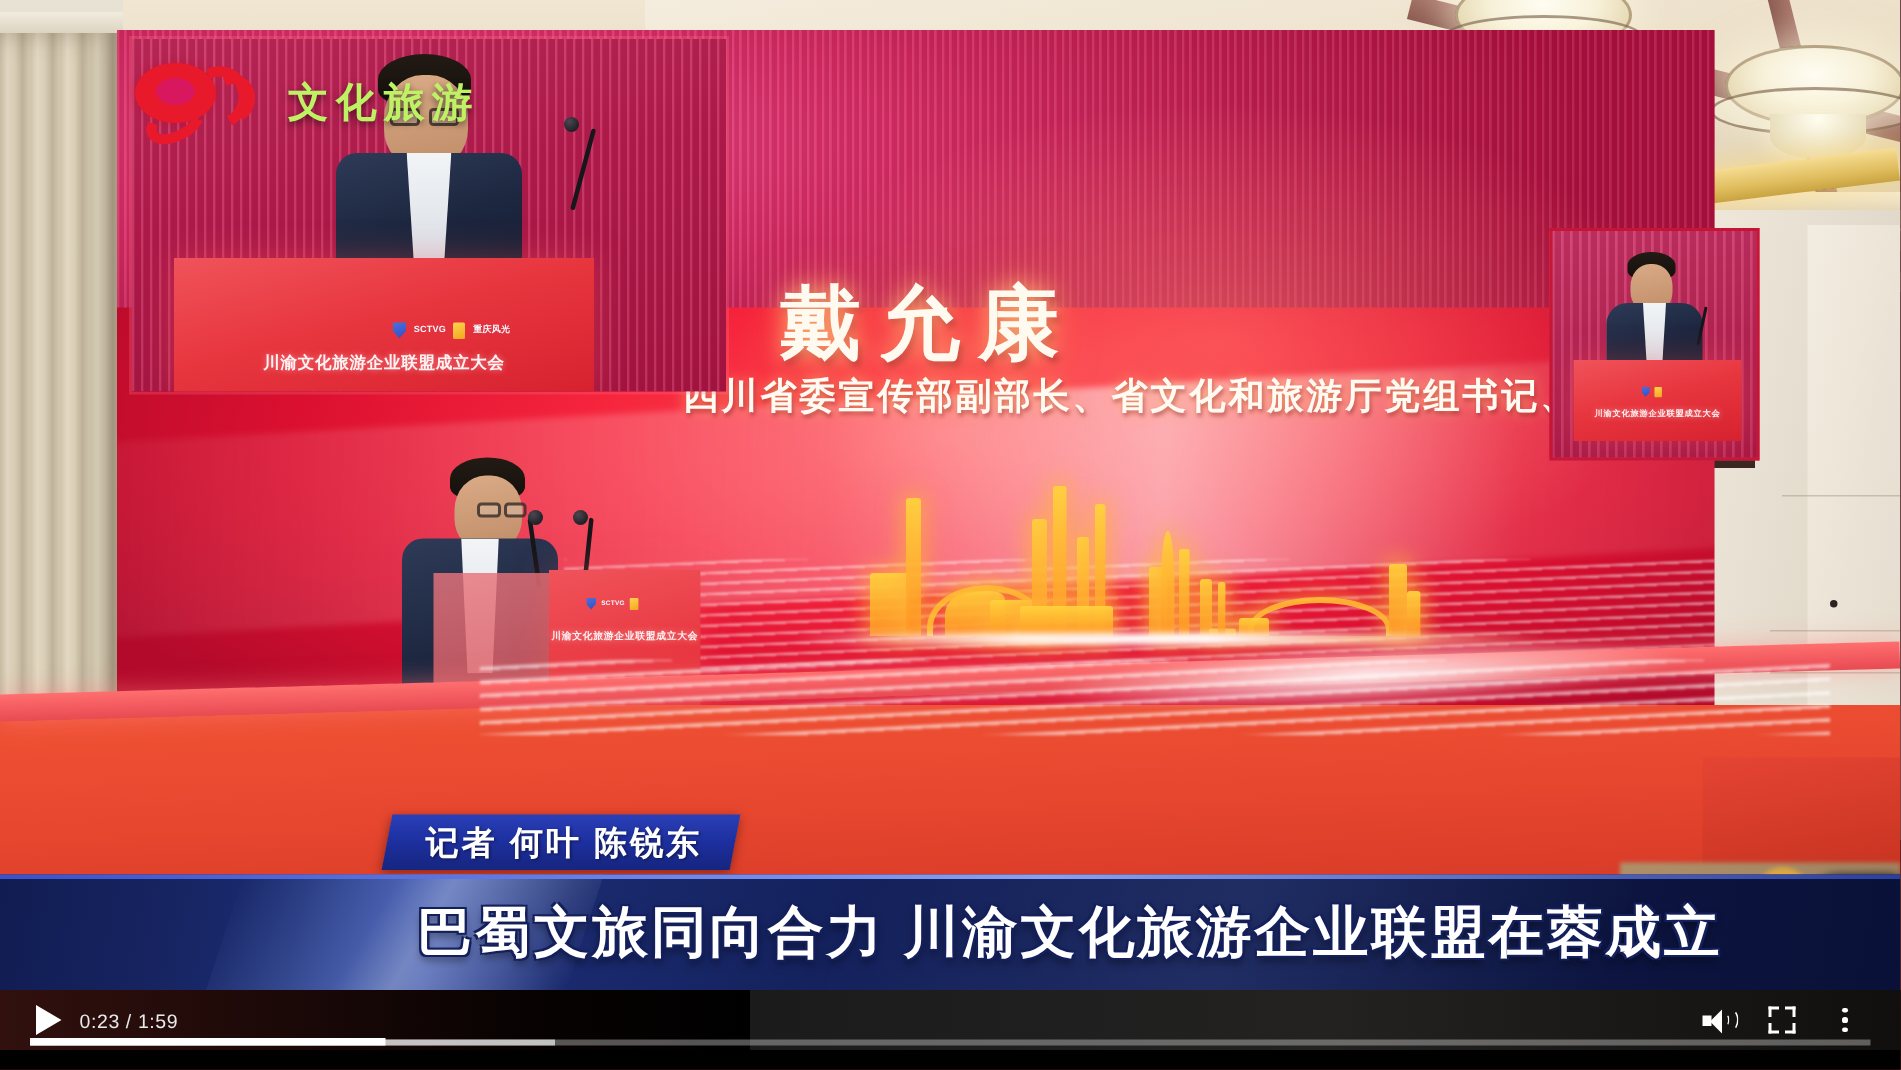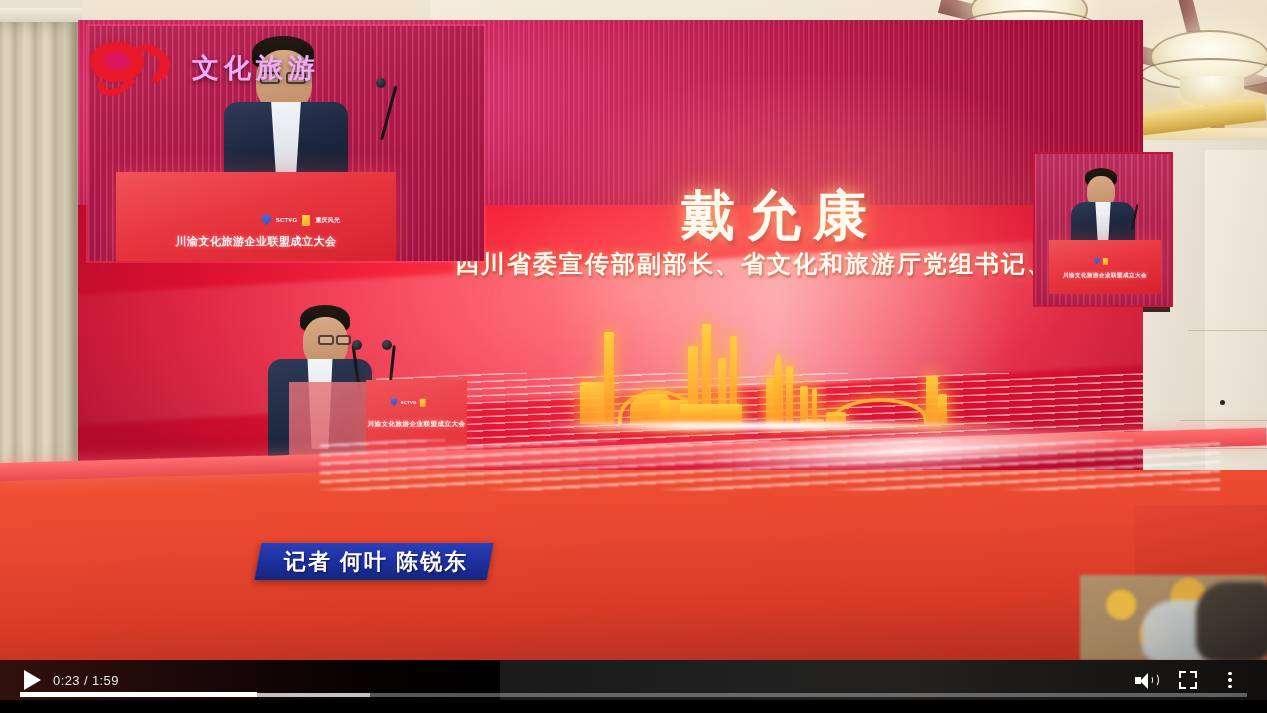--- a/index.html
+++ b/index.html
@@ -132,21 +132,20 @@
     position: absolute; left: 28%; top: 76%; width: 80%; height: 16%;
     background: repeating-linear-gradient(-2.5deg,
       rgba(255,255,255,.55) 0px, rgba(255,255,255,.55) 1px,
       rgba(255,255,255,0) 2px, rgba(255,255,255,0) 7px);
     filter: blur(.7px);
   }
 
   
   .led-name {
     position: absolute; left: 520px; top: 180px; width: 520px;
-    text-align: center;
     font-size: 54px; font-weight: bold; letter-spacing: 12px;
     color: #fffaf0;
     text-shadow: 0 0 14px rgba(255,180,120,.95), 0 0 30px rgba(255,140,80,.7), 2px 3px 4px rgba(120,0,20,.5);
     font-family: "Liberation Serif", "DejaVu Serif", serif;
   }
   .led-sub {
     position: absolute; left: 440px; top: 248px; width: 680px;
     text-align: center;
     font-size: 24px; font-weight: bold; letter-spacing: 2px;
     color: #fffbf2;
@@ -350,21 +349,21 @@
     border-bottom-color: transparent; border-radius: 50%;
     transform: rotate(18deg);
   }
   .sw3 {
     left: 50px; top: 10px; width: 30px; height: 32px;
     border: 6px solid #e8192b; border-left-color: transparent;
     border-bottom-color: transparent; border-radius: 50%;
     transform: rotate(18deg);
   }
   .bug-text {
-    font-size: 27px; font-weight: bold; color: #f0abfc; letter-spacing: 5px;
+    font-size: 27px; font-weight: bold; color: #bef264; letter-spacing: 5px;
     text-shadow: 0 2px 5px rgba(0,0,0,.55);
     font-family: "Liberation Sans", sans-serif;
   }
 
   
   .reporter {
     position: absolute; left: 258px; top: 543px; height: 37px;
     padding: 0 22px 0 26px;
     background: linear-gradient(180deg,#2a3fb8 0%,#1d2f9e 50%,#16257f 100%);
     transform: skewX(-11deg);
@@ -654,20 +653,28 @@
         <div class="swoosh sw2"></div>
         <div class="swoosh sw3"></div>
       </div>
       <div class="bug-text">文化旅游</div>
     </div>
 
     <div class="reporter">
       <span>记者 何叶 陈锐东</span>
     </div>
 
+    <div class="lower3">
+      <div class="l3-bg"></div>
+      <div class="l3-swoosh"></div>
+      <div class="l3-swoosh2"></div>
+      <div class="l3-rule"></div>
+
+      <div class="l3-title">巴蜀文旅同向合力 川渝文化旅游企业联盟在蓉成立</div>
+    </div>
   </div>
 
   <div class="controls">
     <div class="ctl-shade"></div>
     <div class="ctl-shade2"></div>
 
     <div class="ctl-row">
       <div class="play-btn"></div>
       <div class="time">0:23 / 1:59</div>
       <div class="ctl-spacer"></div>

